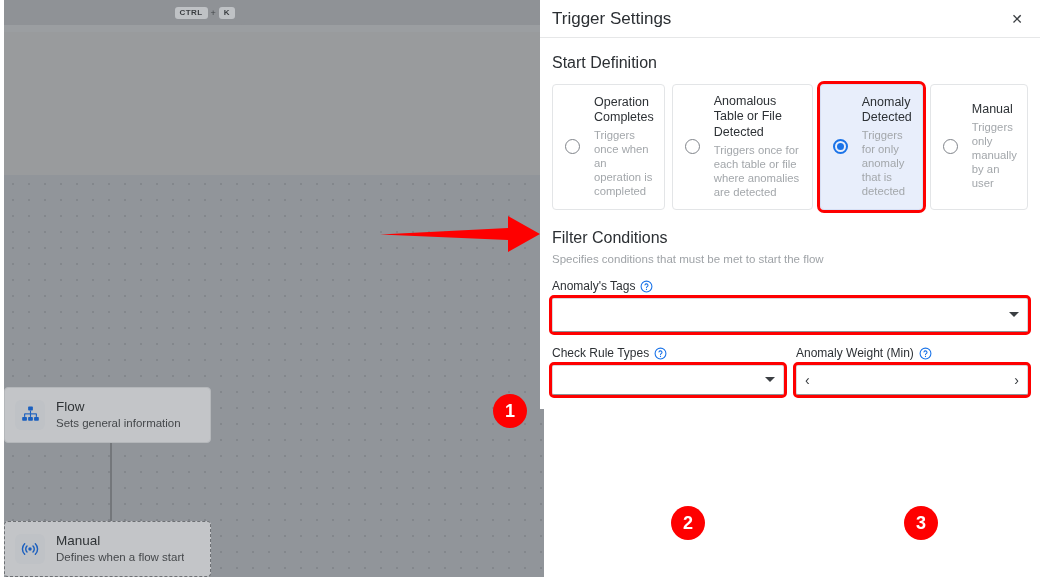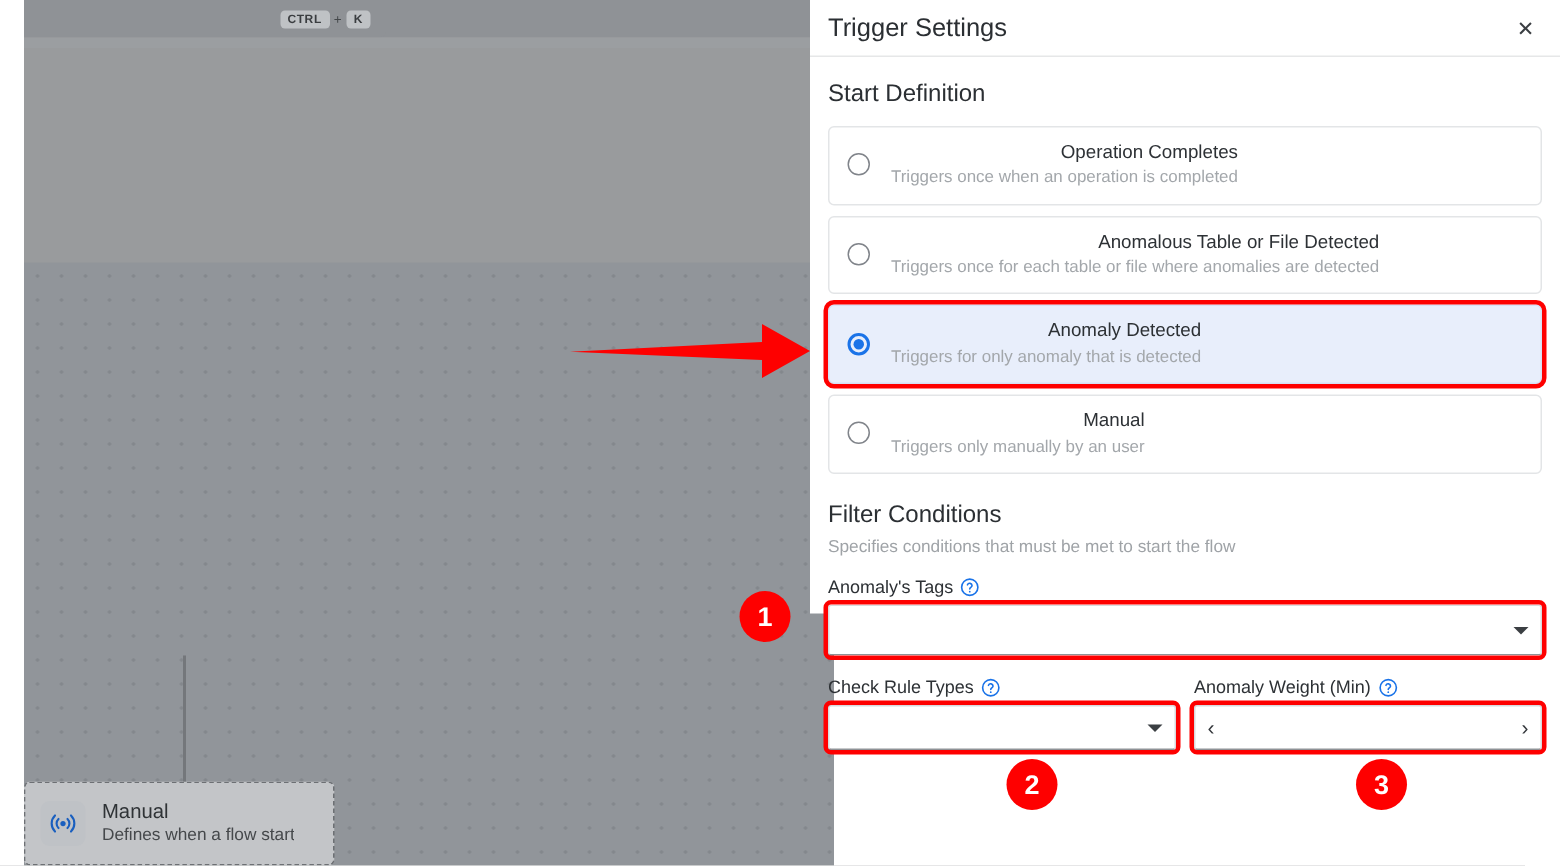--- a/index.html
+++ b/index.html
@@ -7,21 +7,21 @@
     width: 1040px; height: 577px;
     font-family: "Liberation Sans", sans-serif;
     overflow: hidden;
     background: #ffffff;
   }
 
   #root { position: relative; width: 1040px; height: 577px; }
 
   
   #canvas {
-    position: absolute; left: 16px; top: 0;
+    position: absolute; left: 4px; top: 0;
     width: 540px; height: 577px;
     background: #999b9d;
     overflow: hidden;
   }
   #canvas-topbar {
     position: absolute; left: 0; top: 0;
     width: 241px; height: 25px;
     background: #8f9296;
     border-bottom-right-radius: 4px;
     display: flex; align-items: center; justify-content: flex-end;
@@ -111,21 +111,21 @@
     display: flex; align-items: center; justify-content: center;
     color: #3a3e42; font-size: 14px; cursor: pointer;
     line-height: 1;
   }
 
   #panel-body { padding: 15px 12px 0 12px; }
 
   .section-title { font-size: 16px; color: #2b2f33; line-height: 1.3; }
   .section-sub { font-size: 11.5px; color: #9fa3a7; margin-top: 3px; line-height: 1.3; }
 
-  .radio-list { margin-top: 10px; display: flex; flex-direction: column; gap: 7px; text-align: right; }
+  .radio-list { margin-top: 10px; display: flex; flex-direction: row; gap: 7px; }
   .radio-card {
     border: 1px solid #e3e5e7;
     border-radius: 4px;
     padding: 9px 10px 10px 12px;
     display: flex; align-items: center; gap: 14px;
     background: #fff;
     cursor: pointer;
     min-height: 48px;
   }
   .radio-card.selected {
@@ -221,20 +221,39 @@
     <div id="canvas-topbar-full"></div>
     <div id="canvas-topbar">
       <span class="kbd">CTRL</span>
       <span class="kbd-plus">+</span>
       <span class="kbd">K</span>
     </div>
     <div id="canvas-band"></div>
     <div id="grid"></div>
     <div id="connector"></div>
 
+    <div class="node" id="node-flow">
+      <span class="node-icon">
+        <svg width="19" height="19" viewBox="0 0 24 24" fill="#1a5fbf">
+          <rect x="9" y="2" width="6" height="5" rx="1"></rect>
+          <rect x="1.5" y="15" width="6" height="5" rx="1"></rect>
+          <rect x="9" y="15" width="6" height="5" rx="1"></rect>
+          <rect x="16.5" y="15" width="6" height="5" rx="1"></rect>
+          <rect x="11.3" y="7" width="1.4" height="4"></rect>
+          <rect x="4.5" y="10.5" width="15" height="1.4"></rect>
+          <rect x="3.9" y="11" width="1.4" height="4"></rect>
+          <rect x="11.3" y="11" width="1.4" height="4"></rect>
+          <rect x="18.7" y="11" width="1.4" height="4"></rect>
+        </svg>
+      </span>
+      <span class="node-text">
+        <span class="node-title">Flow</span>
+        <span class="node-sub">Sets general information</span>
+      </span>
+    </div>
 
     <div class="node" id="node-trigger">
       <span class="node-icon">
         <svg width="20" height="20" viewBox="0 0 24 24" fill="none" stroke="#1a5fbf" stroke-width="1.7" stroke-linecap="round">
           <circle cx="12" cy="12" r="2.1" fill="#1a5fbf" stroke="none"></circle>
           <path d="M8.4 8.4a5 5 0 0 0 0 7.2"></path>
           <path d="M15.6 8.4a5 5 0 0 1 0 7.2"></path>
           <path d="M5.6 5.6a9 9 0 0 0 0 12.8"></path>
           <path d="M18.4 5.6a9 9 0 0 1 0 12.8"></path>
         </svg>

